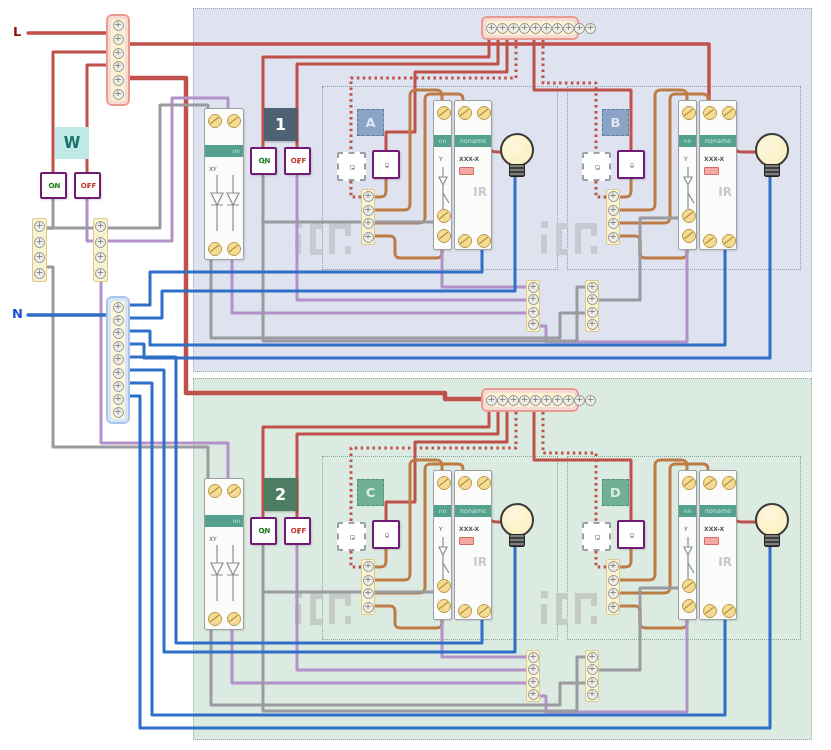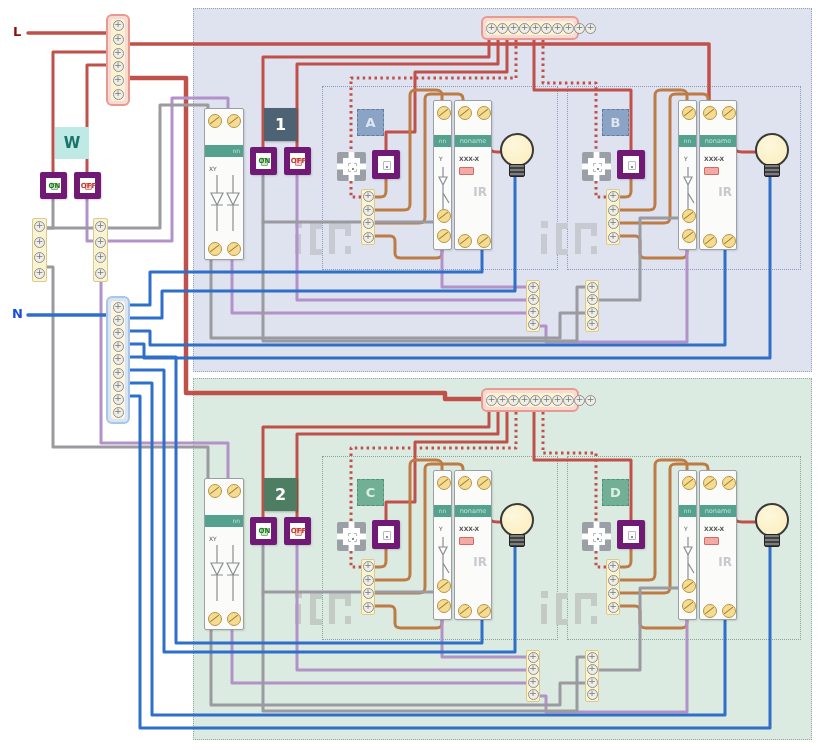--- a/index.html
+++ b/index.html
@@ -23,21 +23,21 @@
   .din{background:#fbfbf9;border:1.5px solid #9aa0a6;border-radius:2px;box-shadow:1px 1px 2px rgba(0,0,0,.12);}
   .ds{position:absolute;width:12px;height:12px;border-radius:50%;background:#f6dc92;border:1px solid #b69544;}
   .ds::after{content:"";position:absolute;left:0px;top:5px;width:11px;border-top:1.6px solid #9c8033;transform:rotate(-38deg);}
   .band{position:absolute;left:0;width:100%;height:12px;background:#54a18e;color:#bfe3d6;font-size:6px;line-height:12px;}
   .band.r{text-align:right;padding-right:3px;box-sizing:border-box;}
   .band.c{text-align:center;}
   .marktxt{position:absolute;font-size:6px;color:#555;}
   .irtxt{position:absolute;font-size:12px;font-weight:bold;color:#c6cacf;}
   .led{position:absolute;width:13px;height:6px;background:#f4a9a4;border:1px solid #cf6a64;border-radius:1px;}
   
-  .pbtn{background:#fff;border:6px solid #701a75;border-radius:2px;padding:5px;box-shadow:1px 1px 2px rgba(0,0,0,.15);}
+  .pbtn{background:#fff;border:2px solid #701a75;border-radius:2px;padding:11px;box-shadow:1px 1px 2px rgba(0,0,0,.15);}
   .pbtn .face{width:100%;height:100%;border:1px solid #9aa;display:flex;flex-direction:column;align-items:center;justify-content:center;border-radius:1px;}
   .pbtn .face .lbl{font-size:7px;font-weight:bold;letter-spacing:0;}
   .pbtn .face .dot{width:2px;height:2px;background:#666;border-radius:50%;margin-top:2px;}
   .pbtn.on .face{background:#cfe9c9;border-color:#7fb57f;}
   .pbtn.on .lbl{color:#1e7a1e;}
   .pbtn.off .face{background:#f8cbc6;border-color:#cf8a83;}
   .pbtn.off .lbl{color:#c2392b;text-align:center;}
   .pbtn.plain .face{background:#fdfdfd;border-color:#b5b9bd;}
   .pbtn.dashed{border-style:dashed;border-color:#9aa0a6;box-shadow:none;background:#fff;}
   .pbtn.dashed .face{border-style:dashed;background:#fff;}

